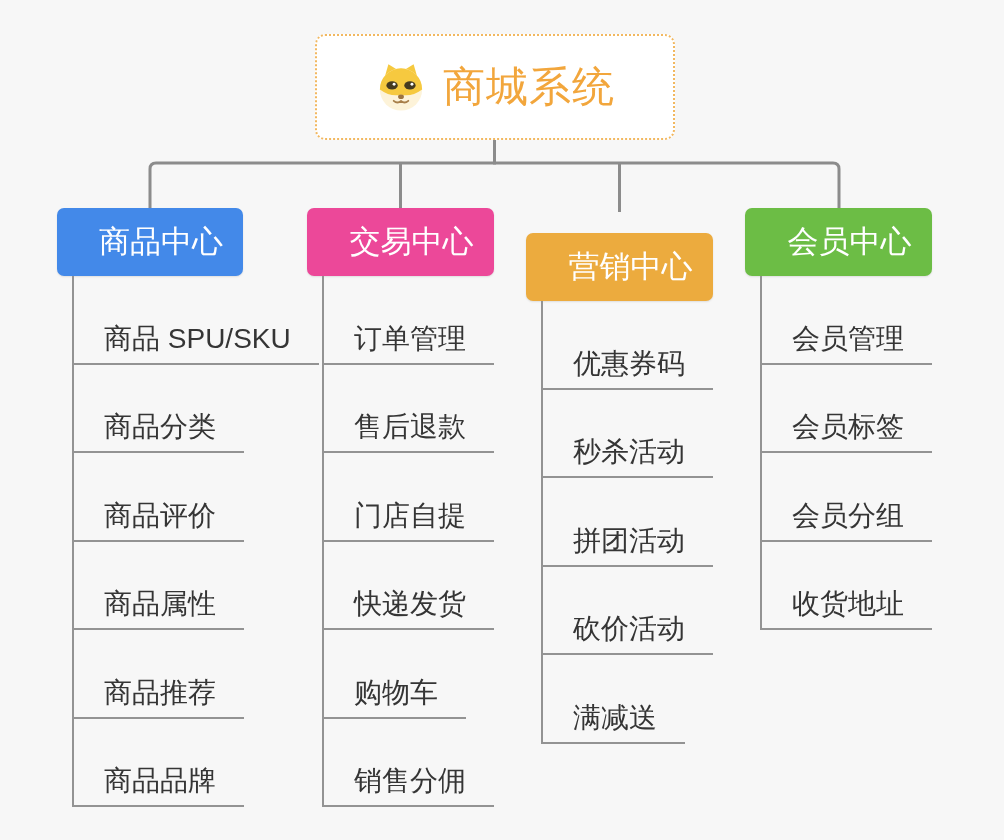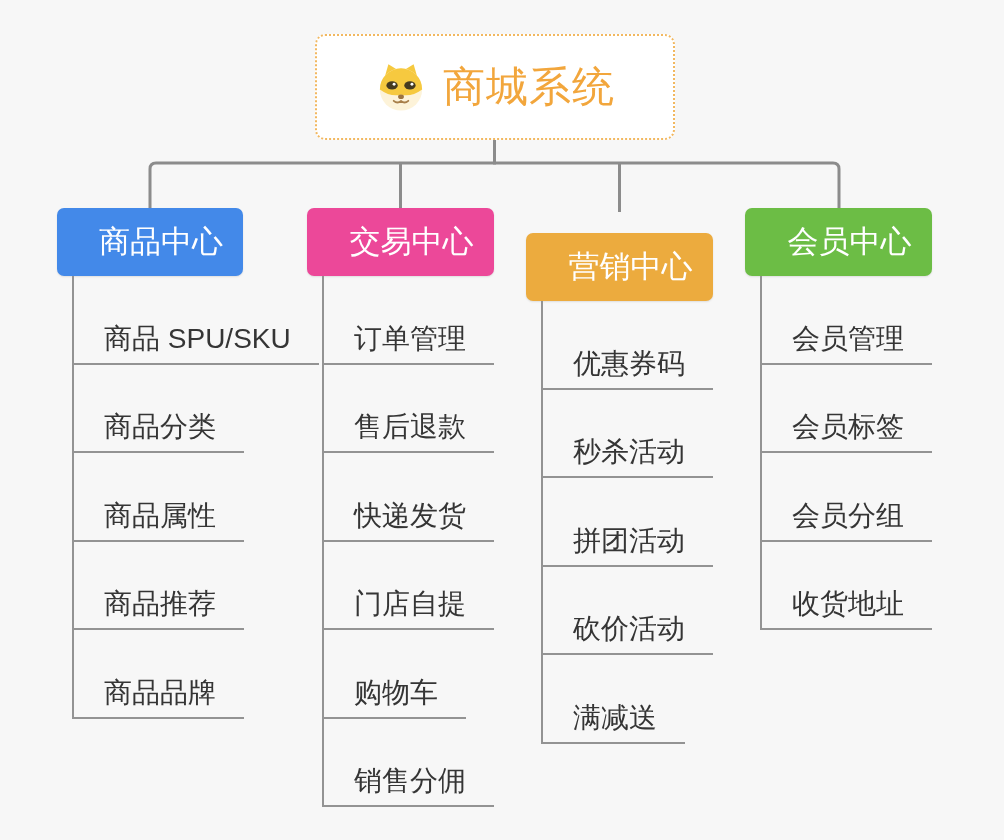--- a/index.html
+++ b/index.html
@@ -84,33 +84,34 @@
       <path d="M23 49 Q27.5 53 32 49.3 Q36.5 53 41 49" stroke="#a87f4a" stroke-width="2.2" fill="none" stroke-linecap="round"></path>
     </svg>
     <span class="root-title">商城系统</span>
   </div>
 
   <div class="branch b1">
     <div class="branch-header" style="background-color: rgb(67, 137, 233);">商品中心</div>
     <div class="branch-items">
       <div class="item">商品 SPU/SKU</div>
       <div class="item">商品分类</div>
+      <div class="item">商品评价</div>
       <div class="item">商品属性</div>
       <div class="item">商品推荐</div>
       <div class="item">商品品牌</div>
     </div>
   </div>
 
   <div class="branch b2">
     <div class="branch-header" style="background-color: #ec4899;">交易中心</div>
     <div class="branch-items">
       <div class="item">订单管理</div>
       <div class="item">售后退款</div>
+      <div class="item">门店自提</div>
       <div class="item">快递发货</div>
-      <div class="item">门店自提</div>
       <div class="item">购物车</div>
       <div class="item">销售分佣</div>
     </div>
   </div>
 
   <div class="branch b3">
     <div class="branch-header" style="background-color: rgb(236, 171, 62); margin-top: 25px;">营销中心</div>
     <div class="branch-items">
       <div class="item">优惠券码</div>
       <div class="item">秒杀活动</div>

